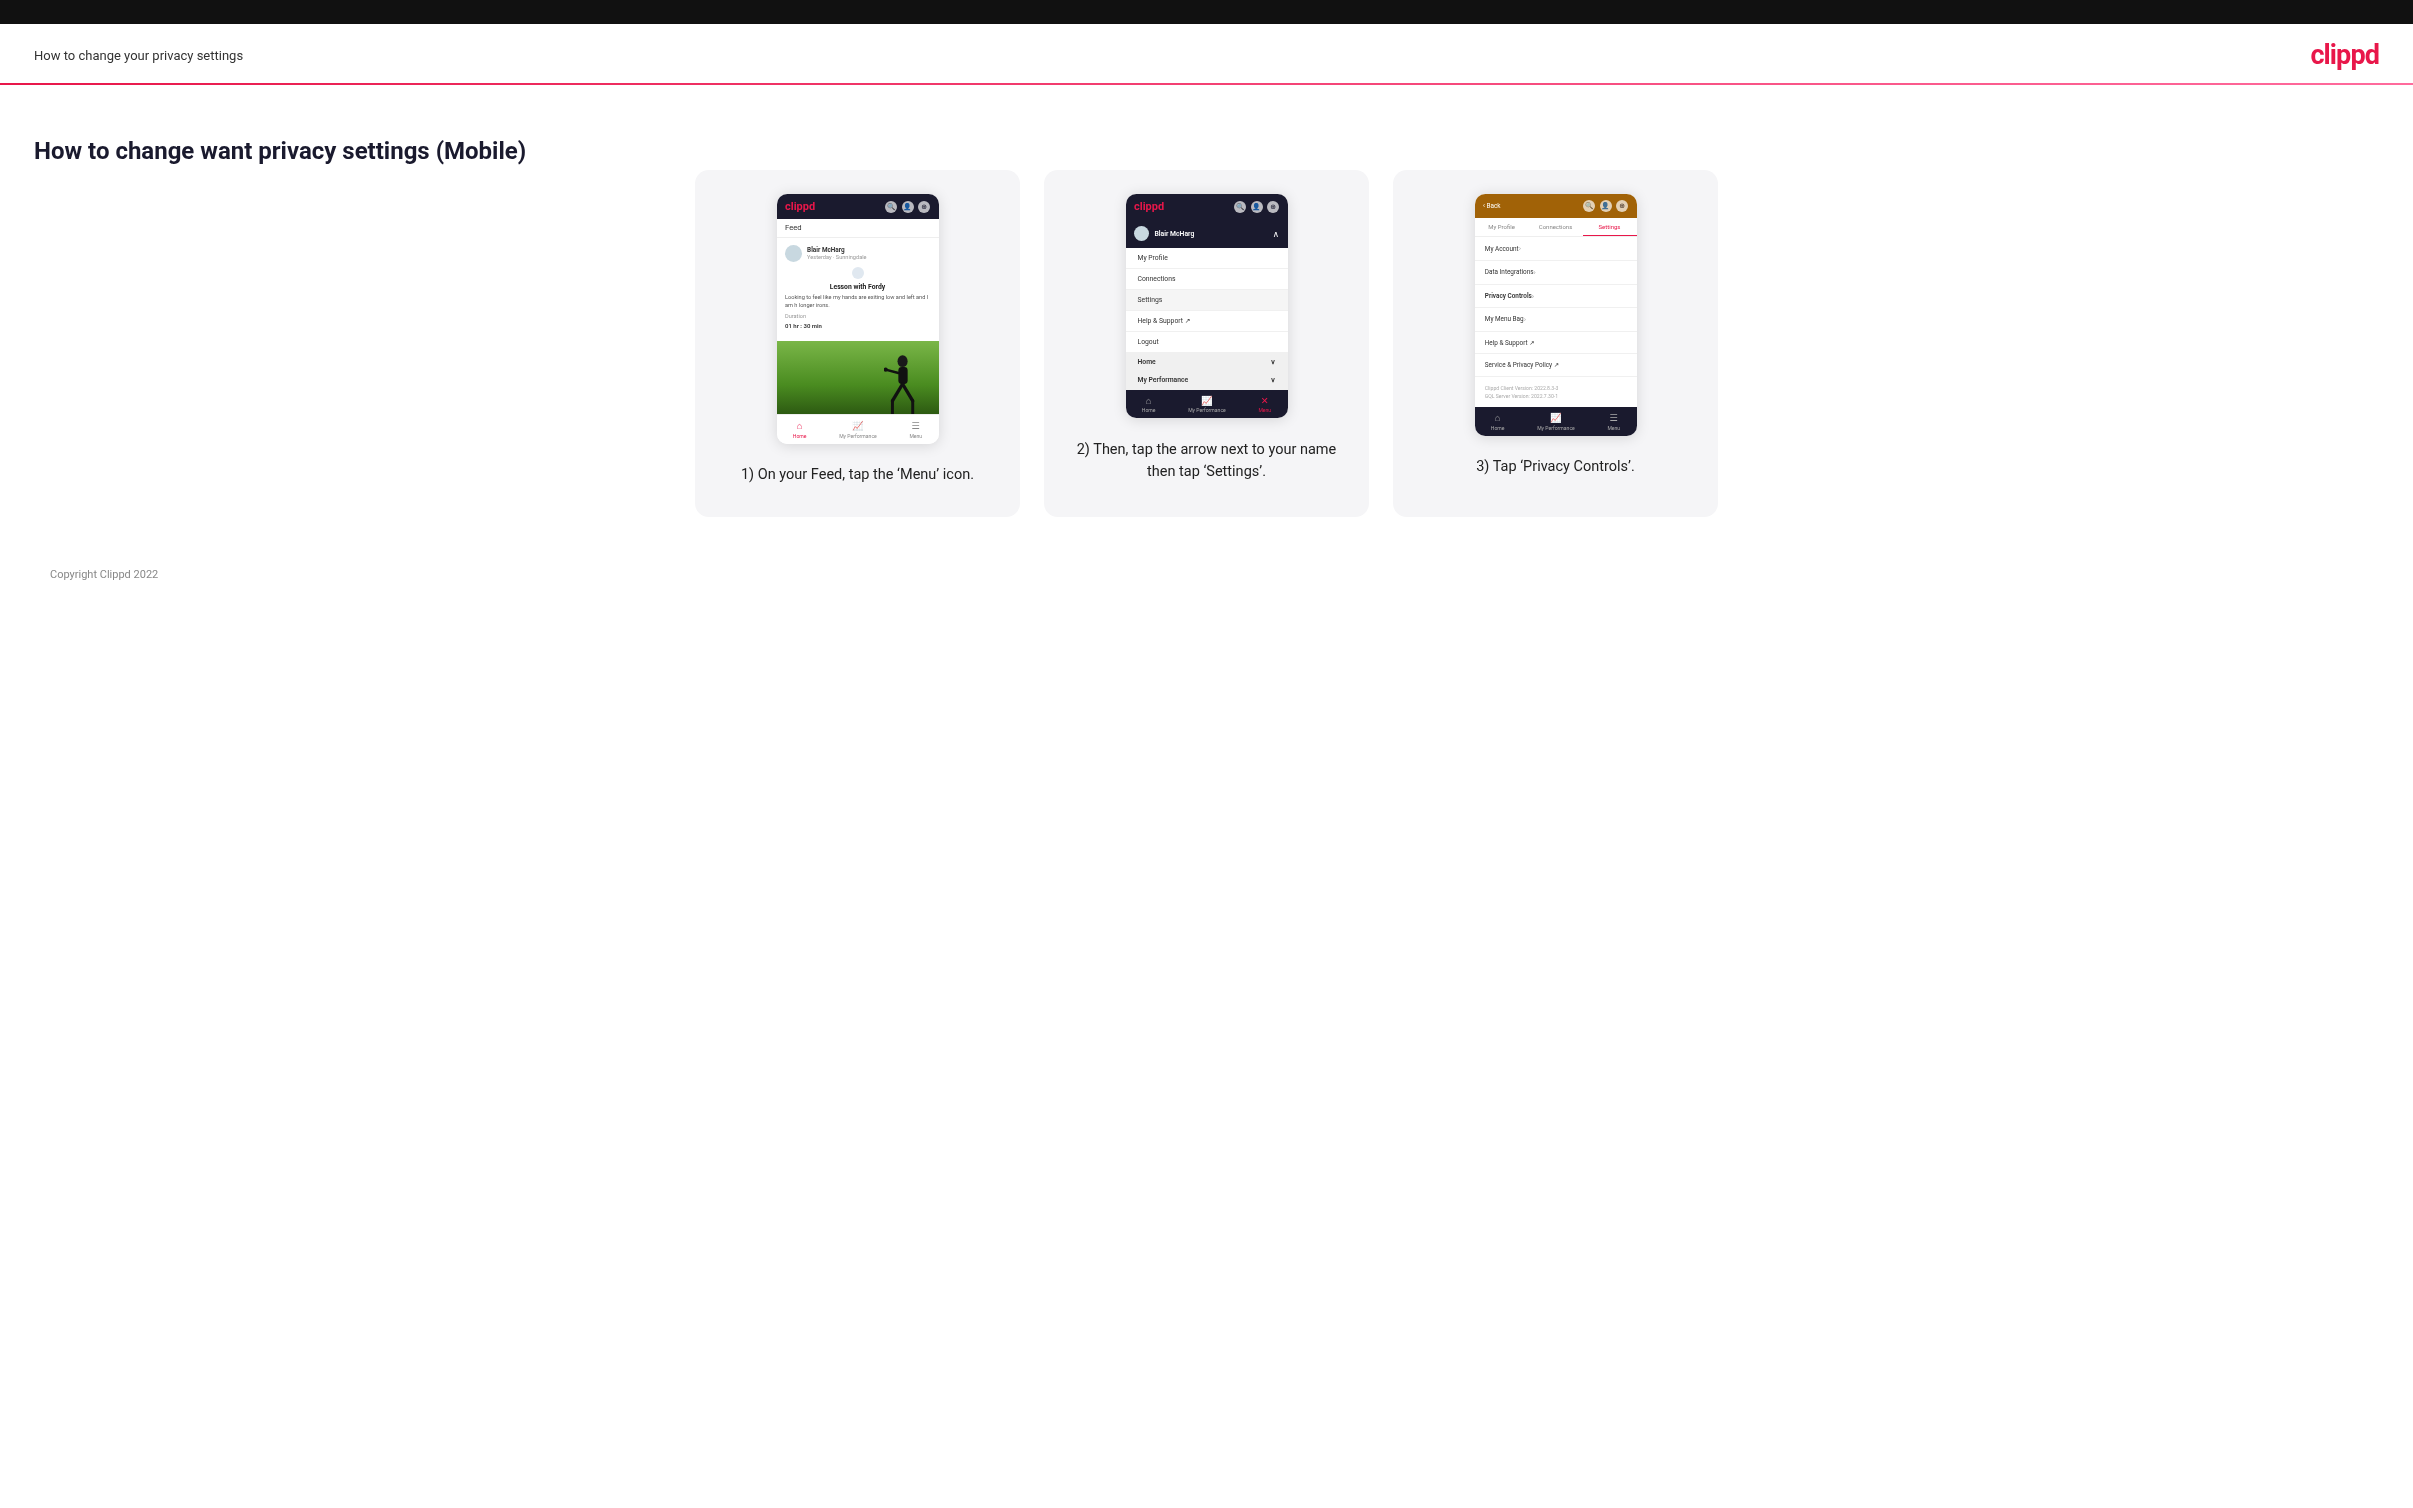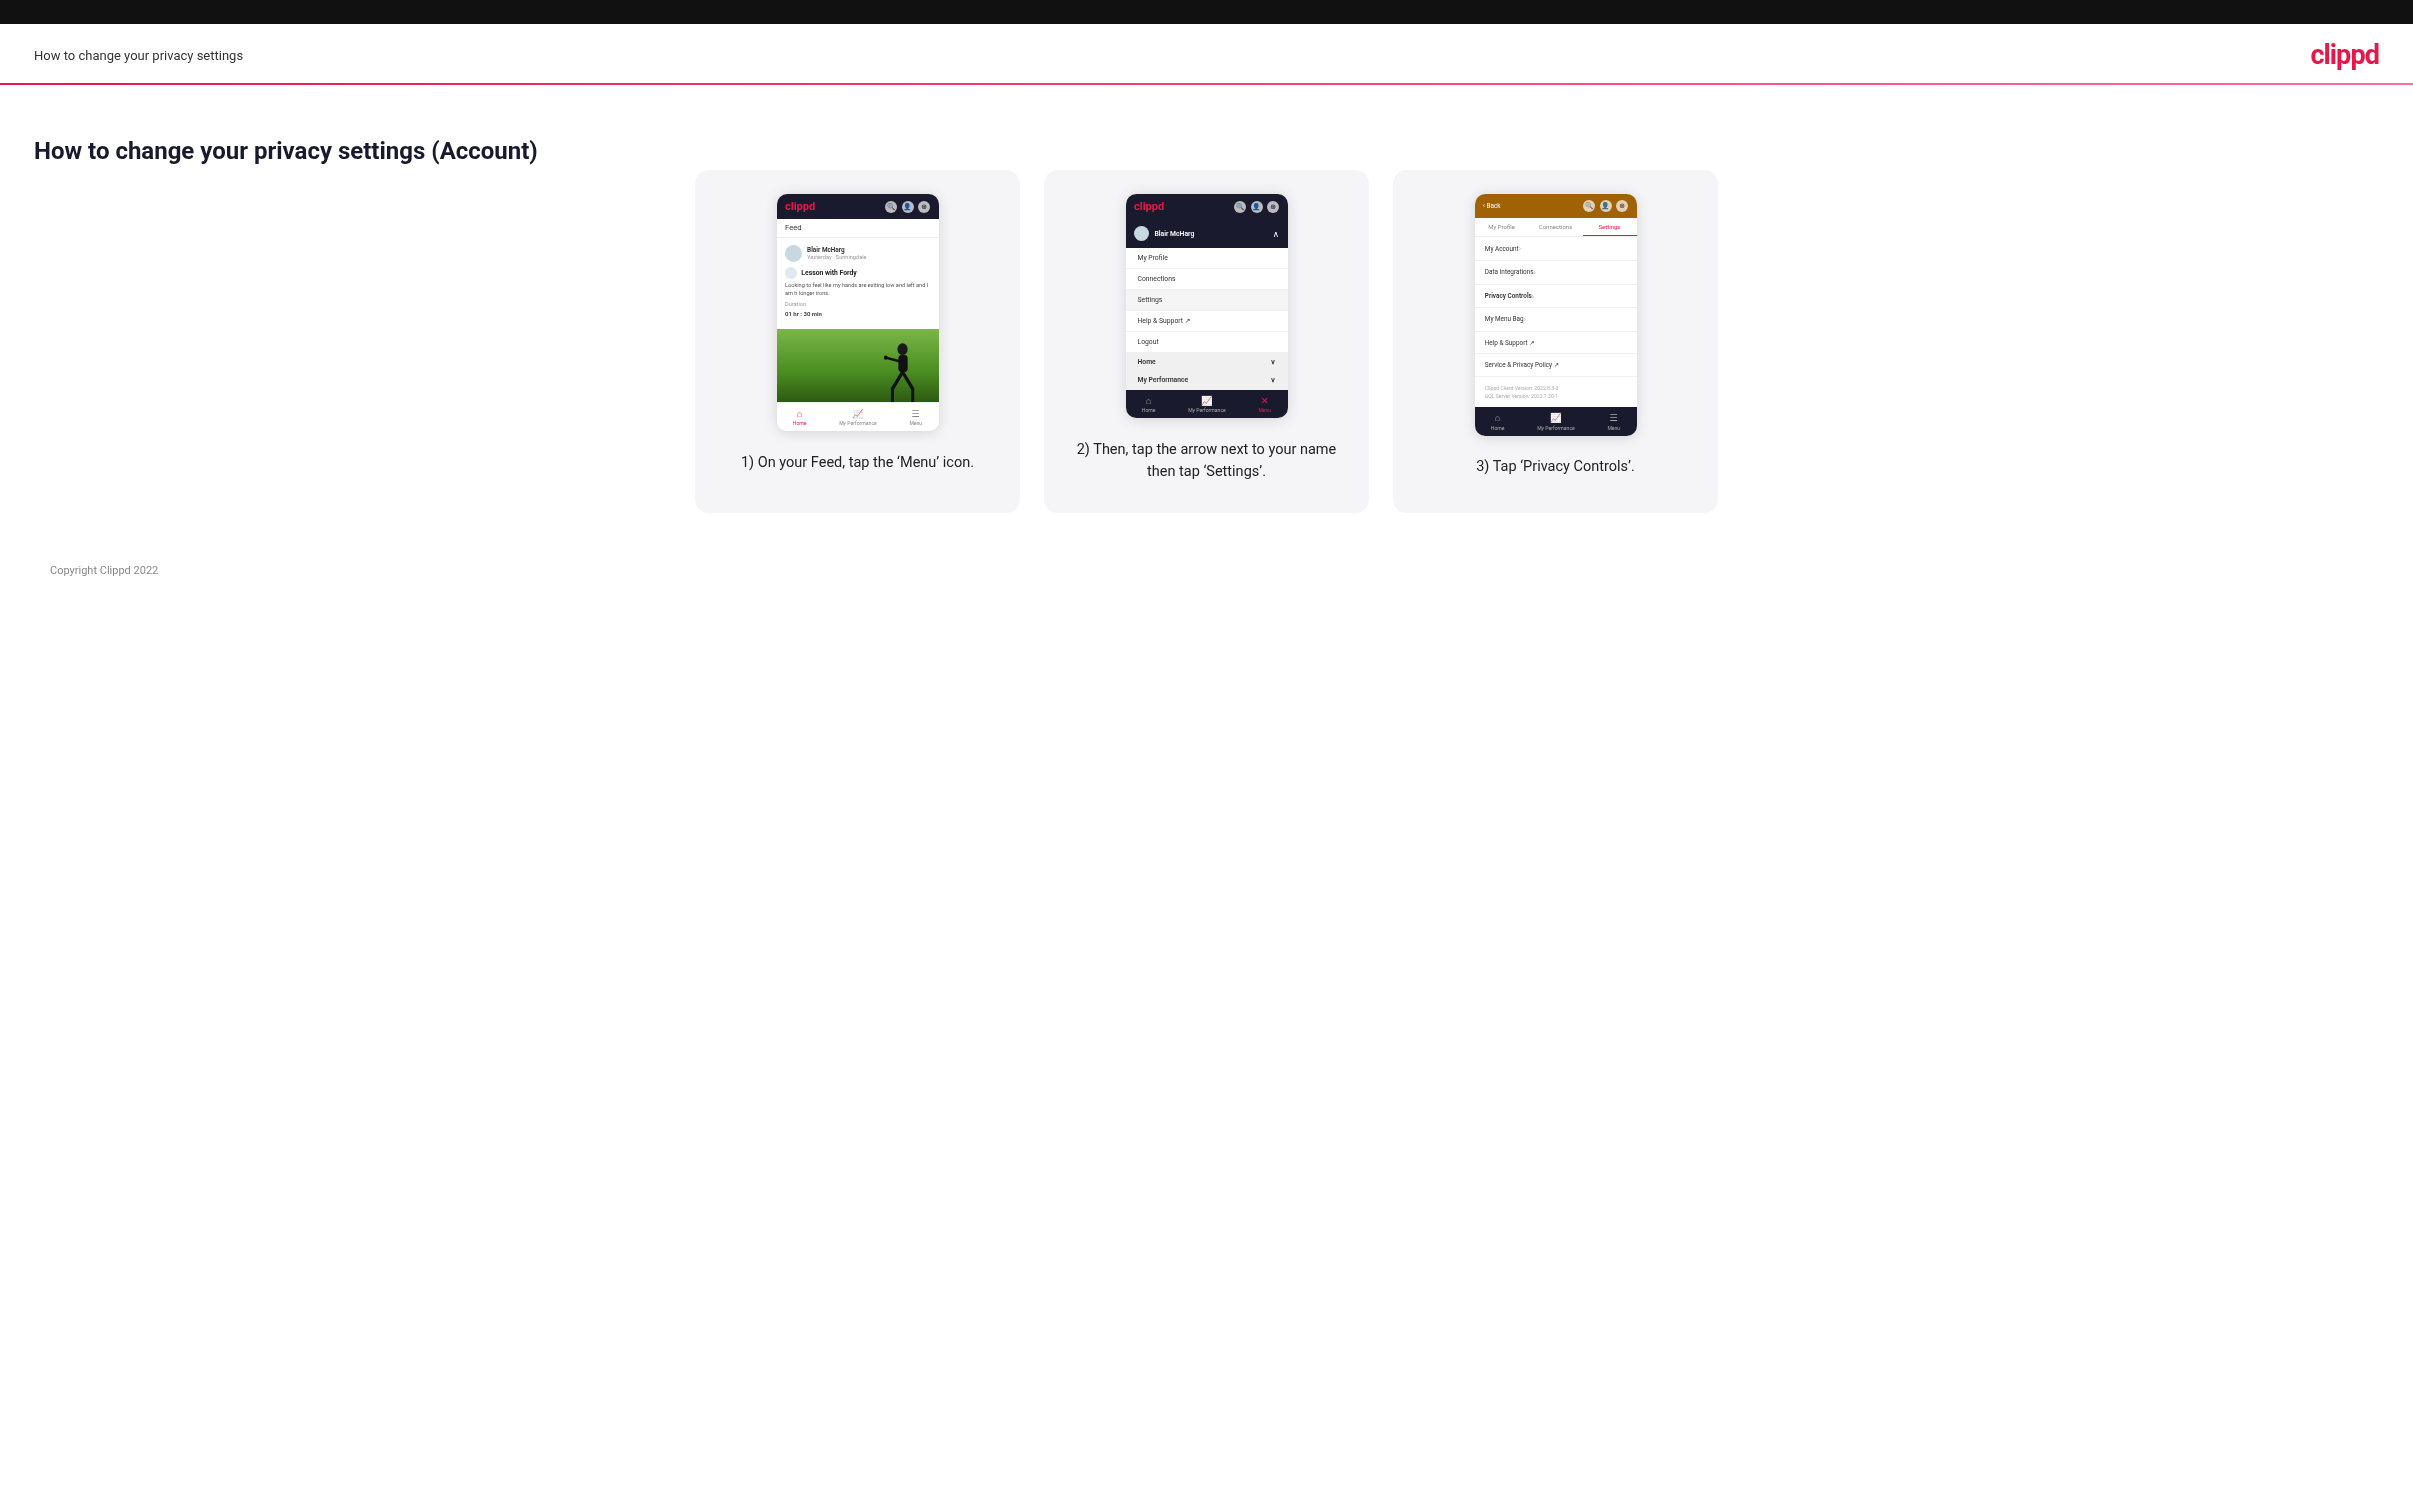--- a/index.html
+++ b/index.html
@@ -143,20 +143,21 @@
     }
     .feed-user-sub {
       color: #999;
       font-size: 5.6px;
     }
     .feed-lesson-row {
       display: flex;
       align-items: center;
       gap: 4.3px;
       margin-bottom: 3.4px;
+      flex-direction: column;
     }
     .feed-icon-circle {
       width: 12px;
       height: 12px;
       border-radius: 50%;
       background: #e0e8f0;
     }
     .feed-lesson-title {
       font-weight: 700;
       font-size: 6.8px;
@@ -365,21 +366,21 @@
 
 <div class="top-bar"></div>
 
 <div class="header">
   <span class="header-title">How to change your privacy settings</span>
   <span class="logo">clippd</span>
 </div>
 <div class="divider"></div>
 
 <div class="main">
-  <h1 class="page-heading">How to change your privacy settings (Account)</h1>
+  <h1 class="page-heading">How to change want privacy settings (Mobile)</h1>
 
   <div class="steps">
 
     <div class="step-card">
       <div class="phone">
 
         <div class="phone-header">
           <span class="phone-logo">clippd</span>
           <div class="phone-icons">
             <div class="phone-icon">🔍</div>

